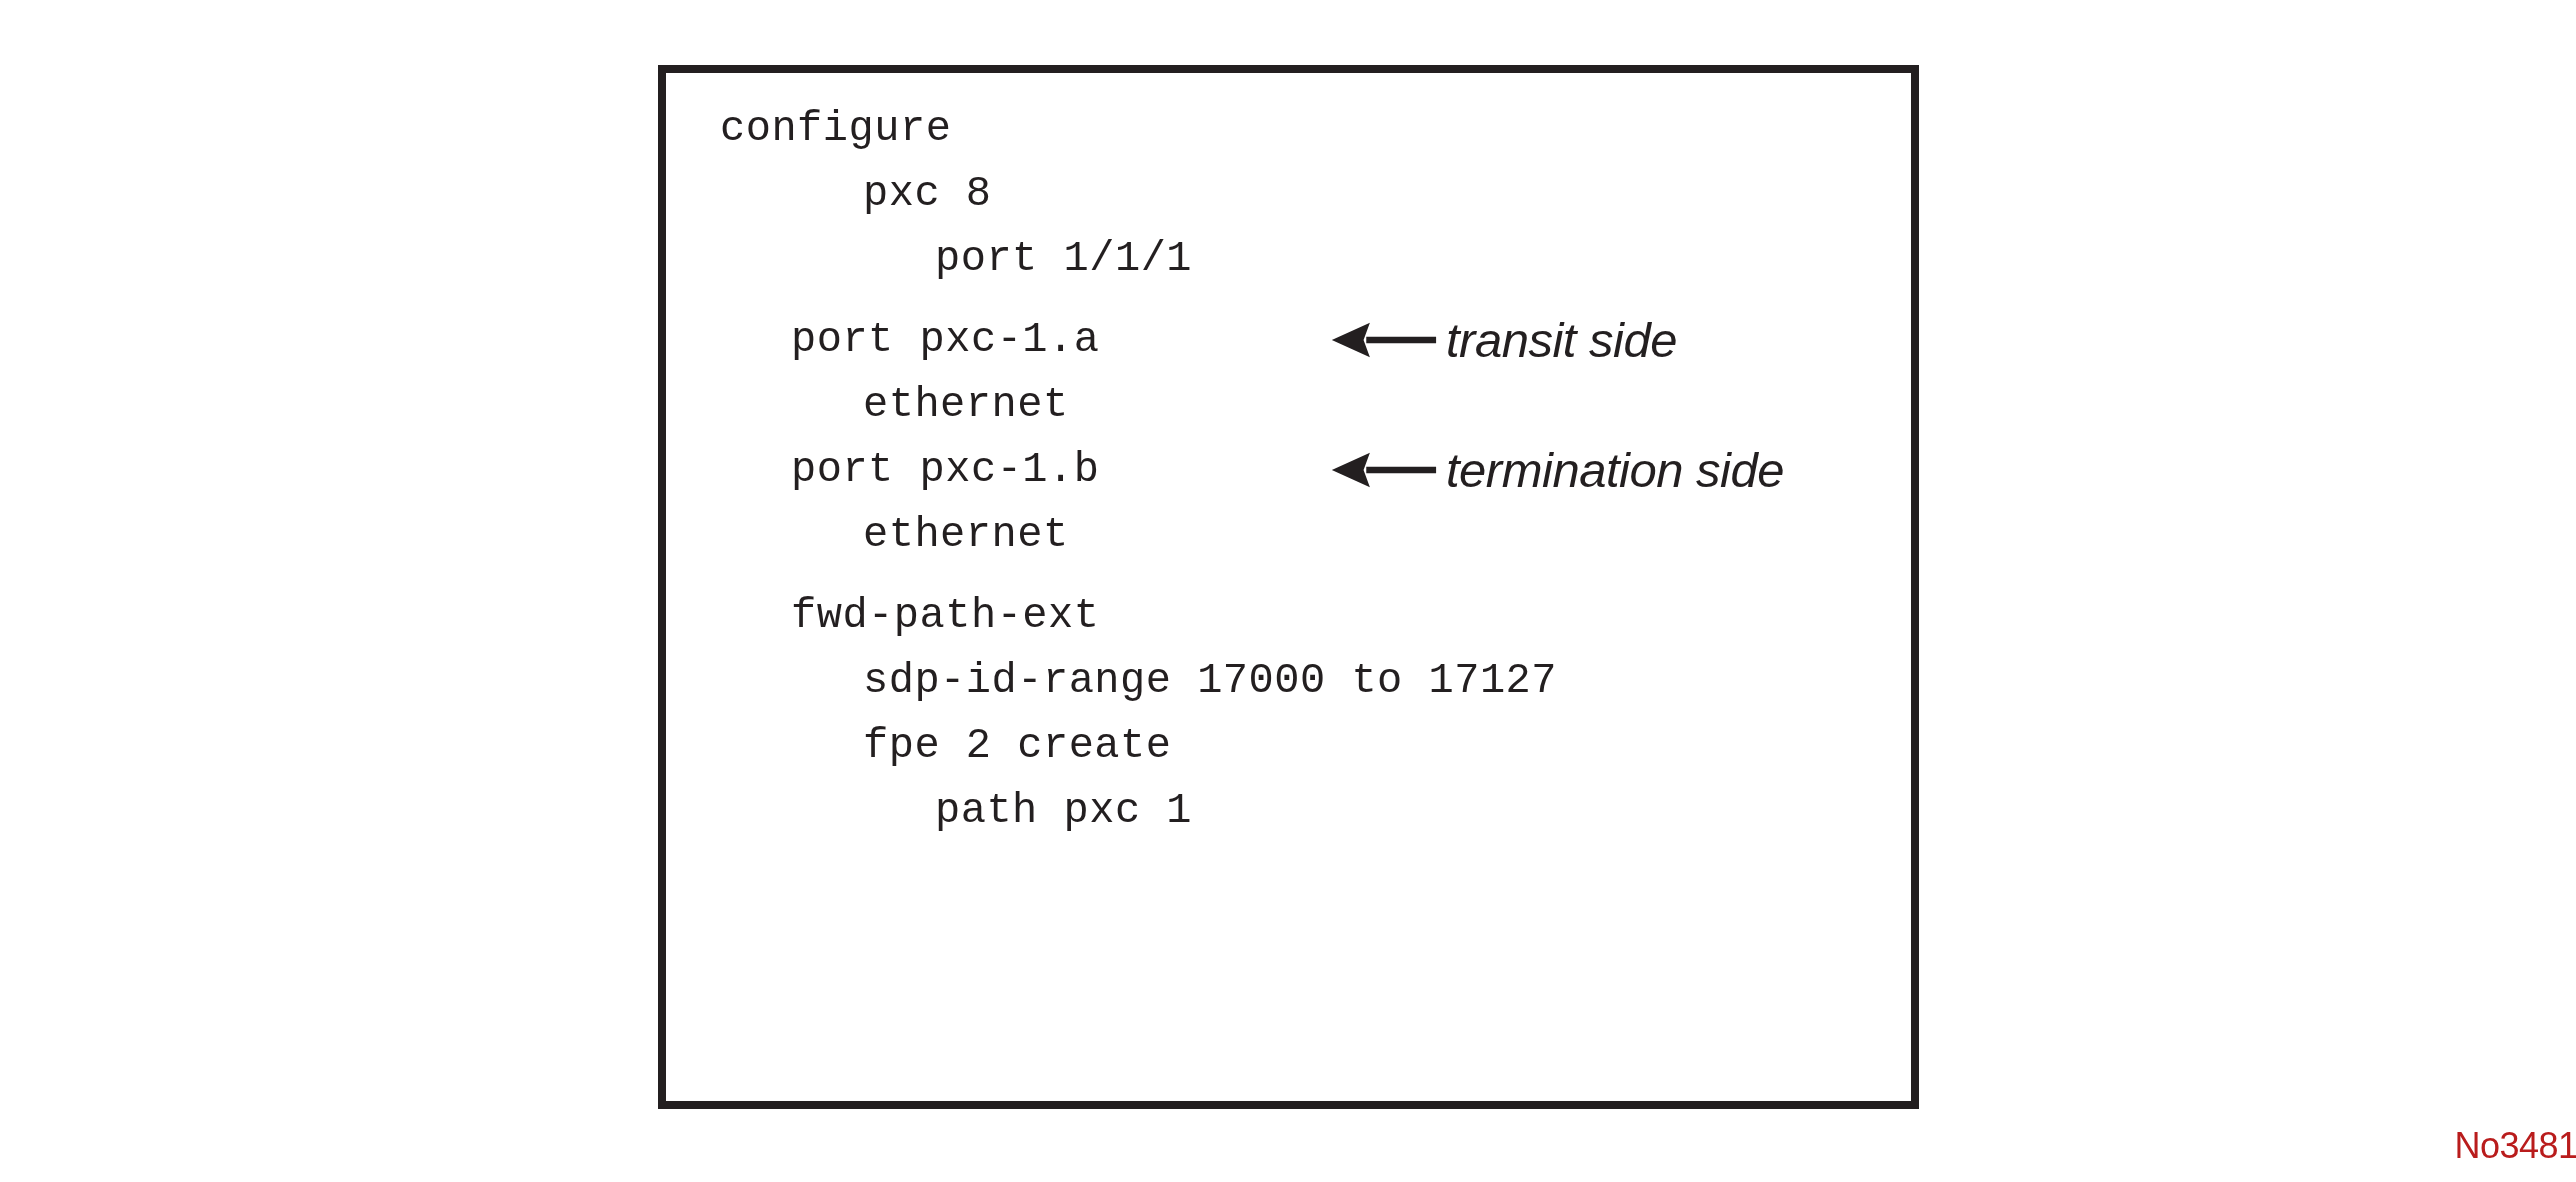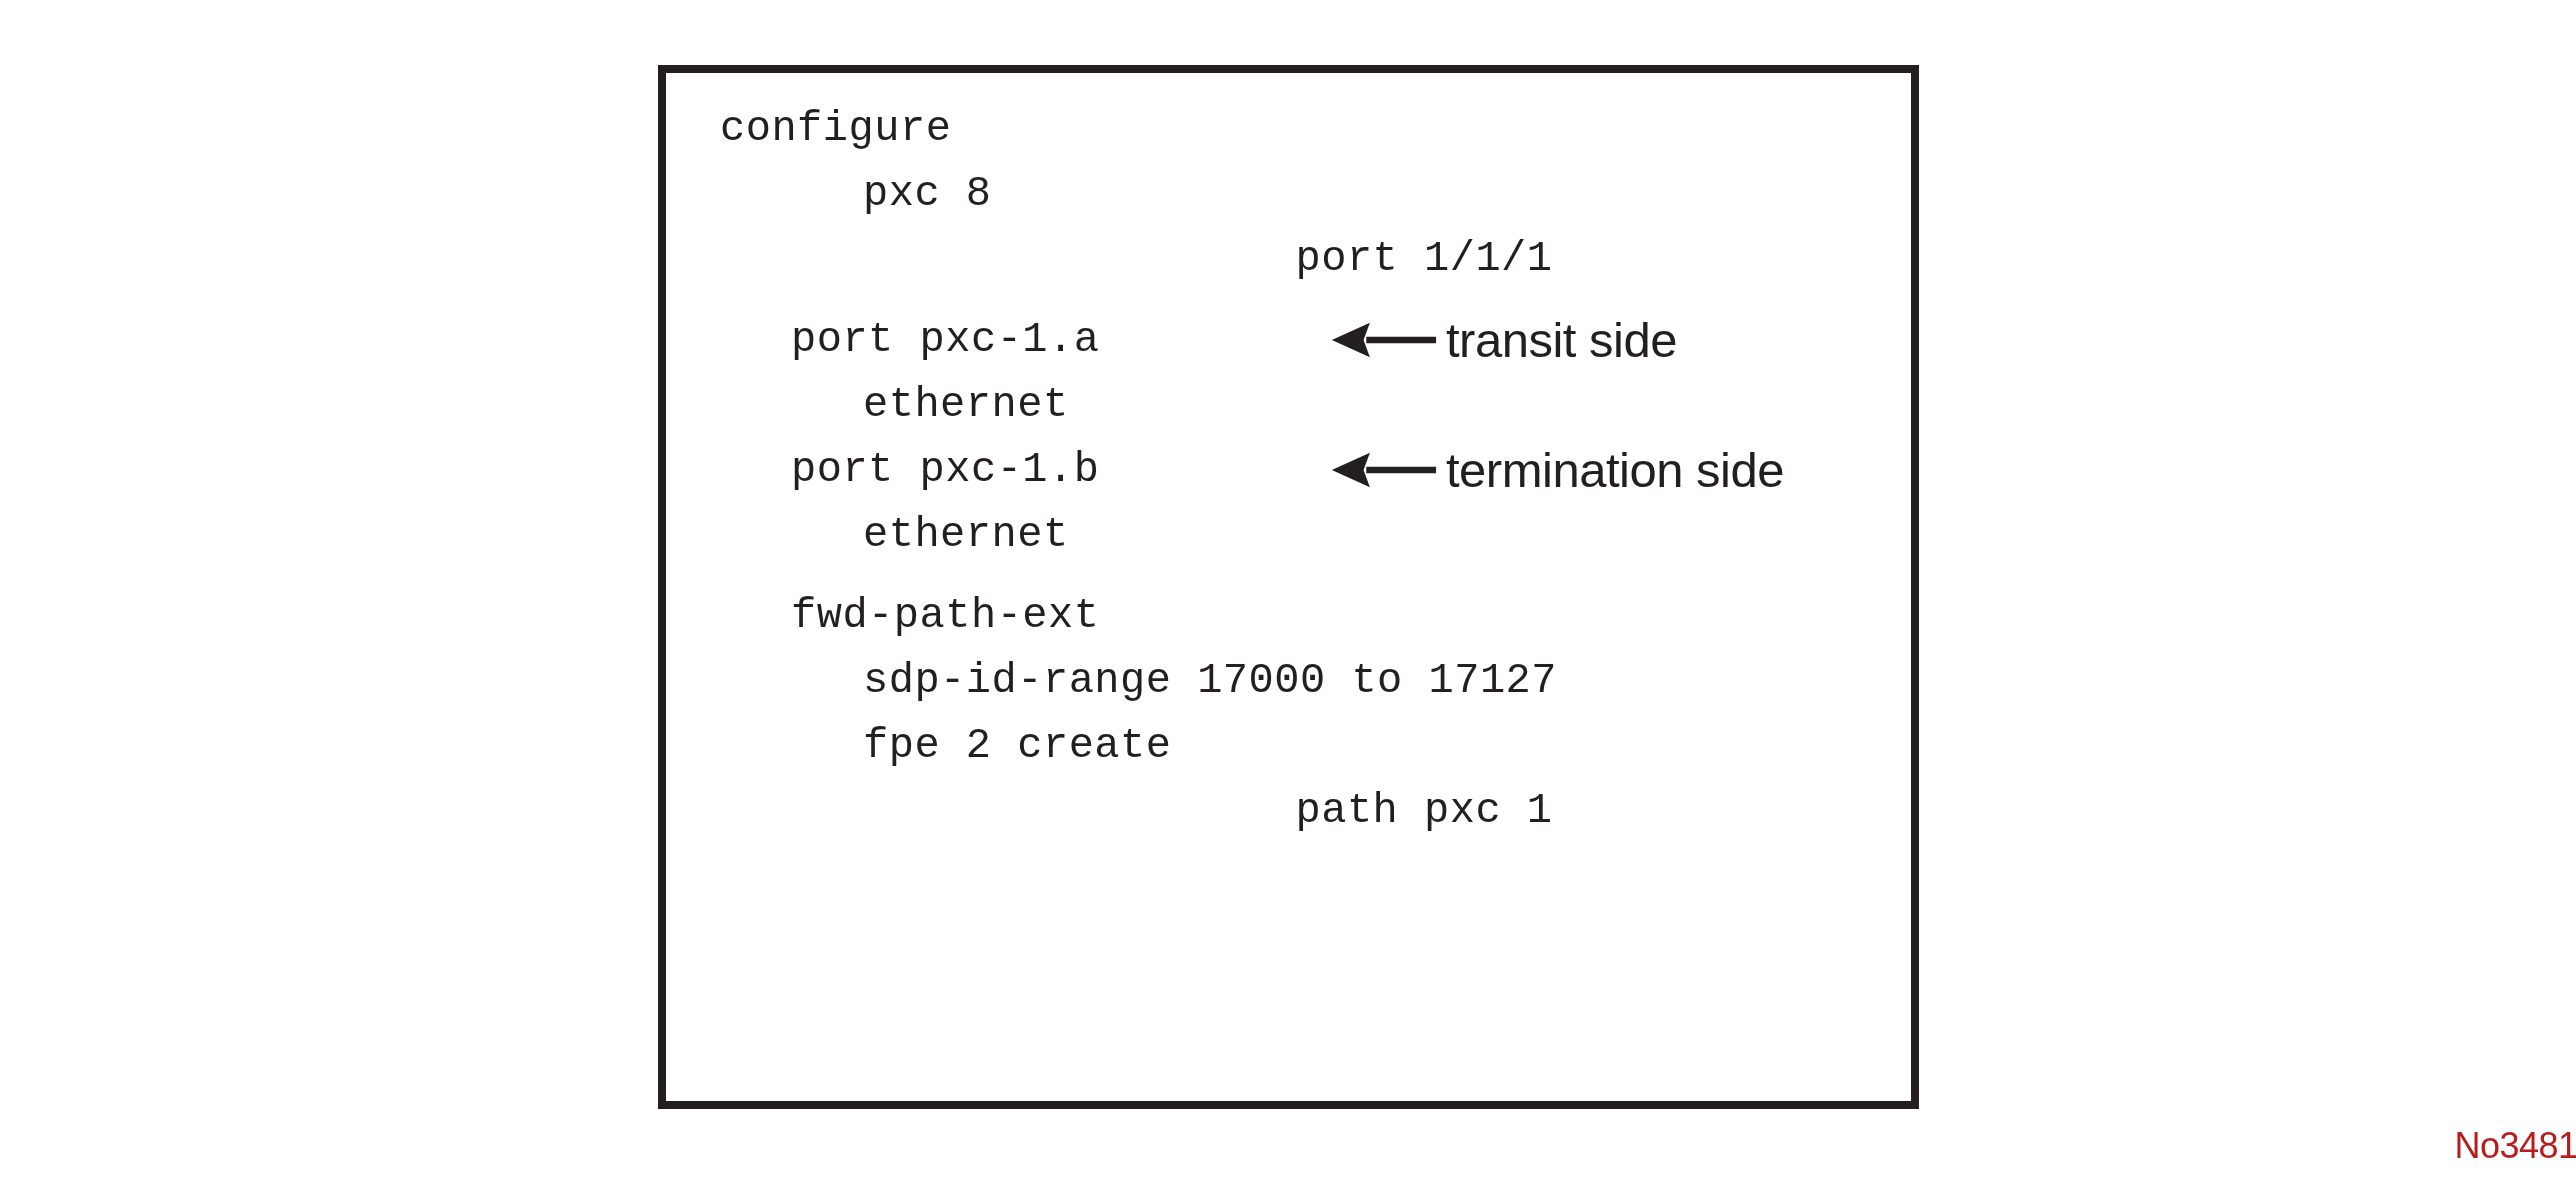--- a/index.html
+++ b/index.html
@@ -52,21 +52,21 @@
     white-space: pre;
     letter-spacing: 0.5px;
     position: relative;
     height: 65px;
   }
   .code-line.spacer-before { margin-top: 16px; }
 
   .indent-0 { padding-left: 0px;   }
   .indent-1 { padding-left: 71px;  }
   .indent-2 { padding-left: 143px; }
-  .indent-3 { padding-left: 215px; text-align: center; }
+  .indent-3 { padding-left: 215px; }
 
   
   .annotation {
     position: absolute;
     left: 610px;          
     top: 0;
     height: 65px;
     display: flex;
     align-items: center;
     white-space: nowrap;
@@ -77,20 +77,21 @@
     height: 40px;
     flex: 0 0 auto;
   }
   .annotation-label {
     font-family: "Liberation Sans", sans-serif;
     font-size: 49px;
     line-height: 49px;
     color: #231f20;
     margin-left: 9px;
     letter-spacing: -0.5px;
+    font-style: italic;
   }
 
   
   #figure-caption {
     position: absolute;
     right: 14.5px;
     bottom: 16.3px;
     font-family: "Liberation Sans", sans-serif;
     font-size: 36px;
     line-height: 40px;

